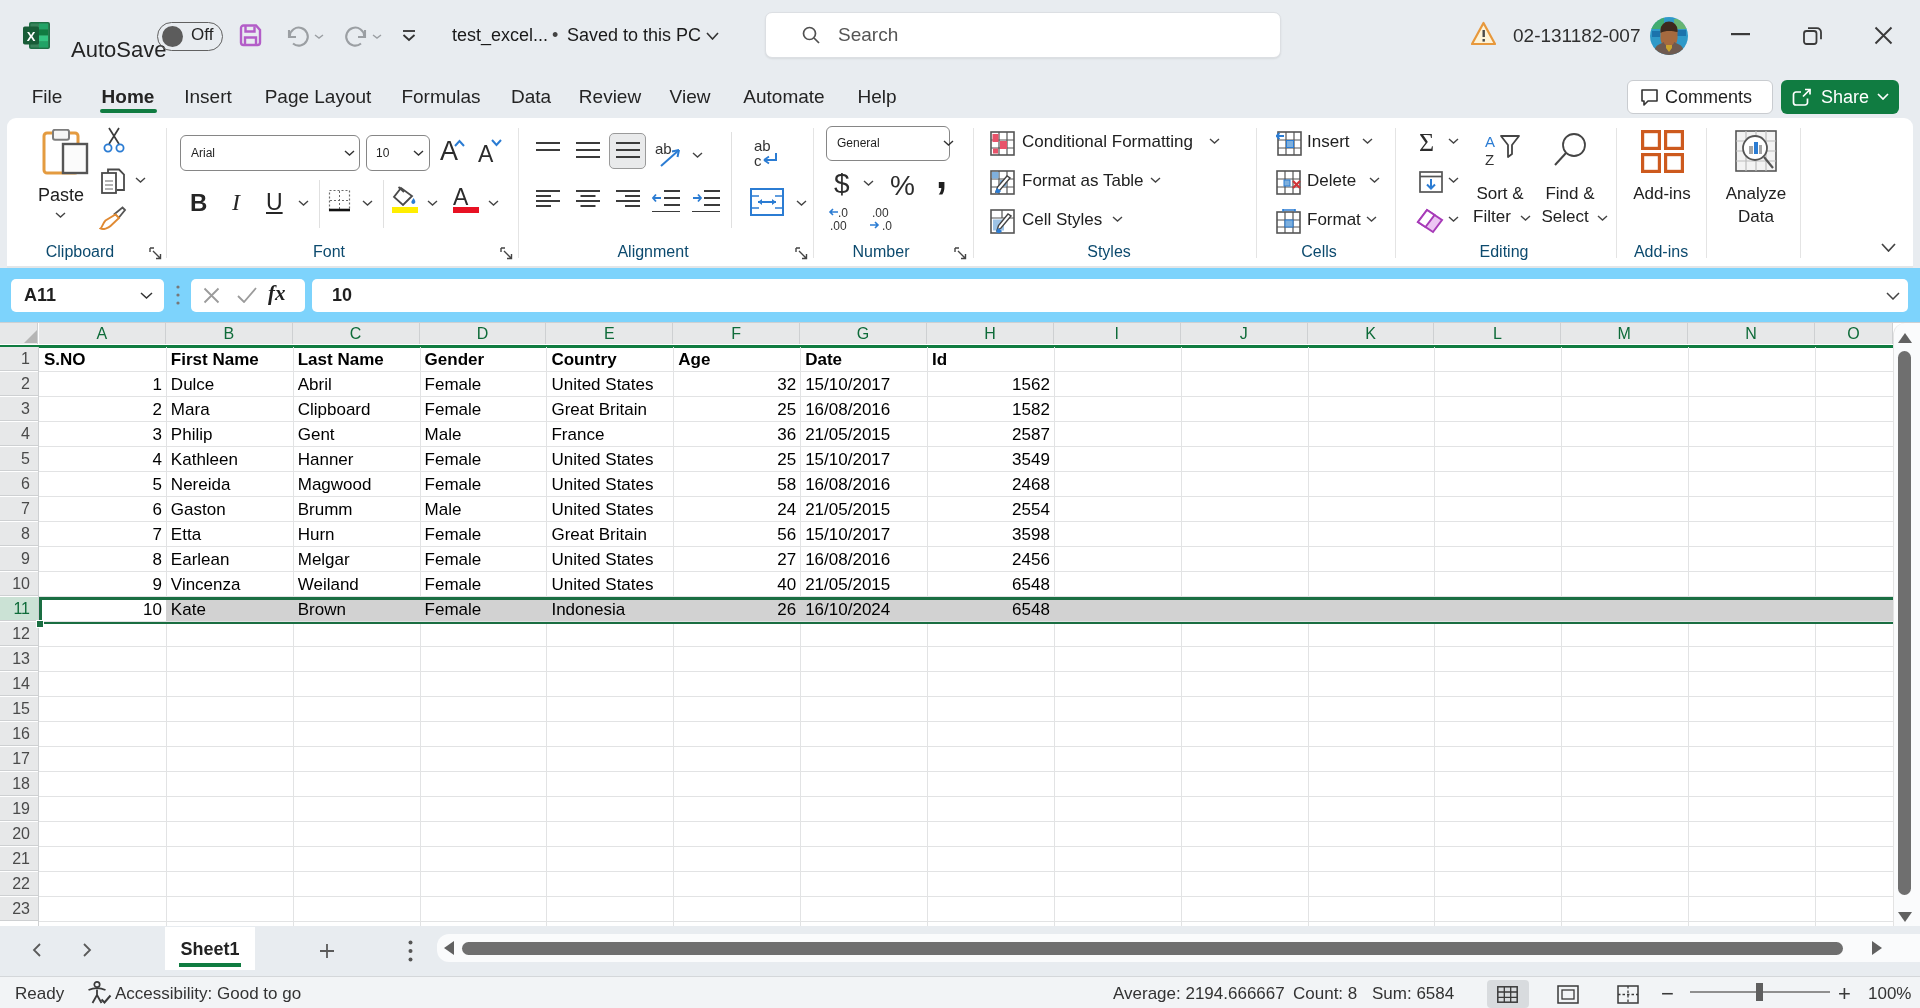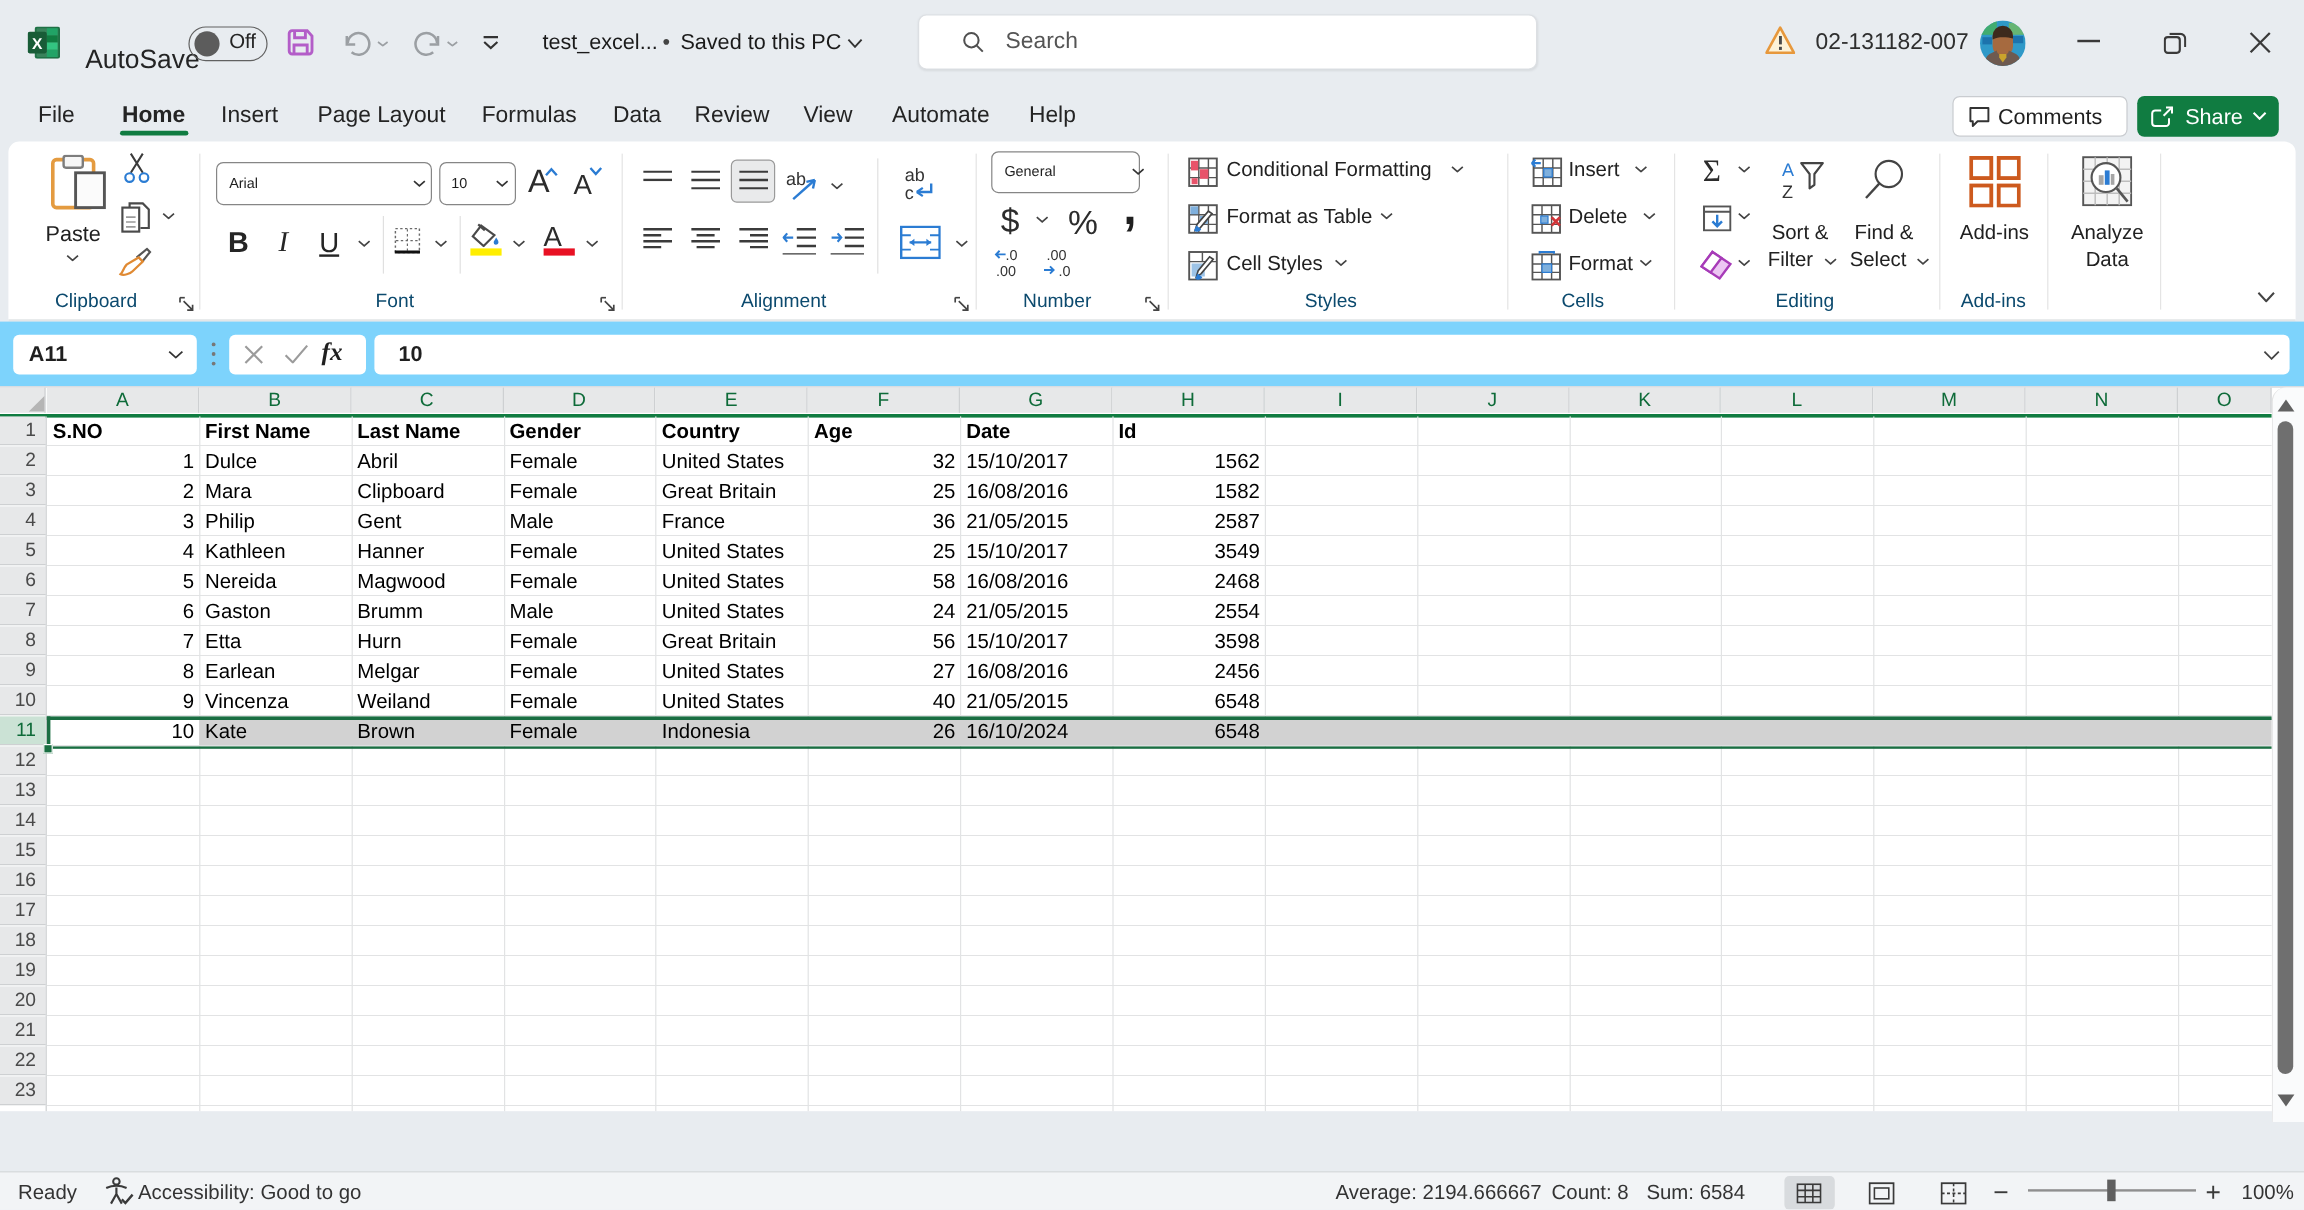--- a/index.html
+++ b/index.html
@@ -638,20 +638,43 @@
 <div class="ab cell" style="left:927.02px;top:275px;width:122.86px;text-align:right">6548</div>
 <div class="ab" style="left:39px;top:275px;width:1854px;height:2.5px;background:#1a6e42"></div>
 <div class="ab" style="left:39px;top:299.5px;width:1854px;height:2.5px;background:#1a6e42"></div>
 <div class="ab" style="left:39px;top:275px;width:2.5px;height:27px;background:#1a6e42"></div>
 <div class="ab" style="left:36px;top:298px;width:8px;height:8px;background:#1a6e42;border:1.5px solid #fff"></div>
 <div class="ab" style="left:1893px;top:1px;width:27px;height:612px;background:#fafbfc;border-radius:12px 0 0 0;border-left:1px solid #e3e3e3"></div>
 <div class="ab" style="left:1898px;top:11px;width:0;height:0;border-left:7px solid transparent;border-right:7px solid transparent;border-bottom:10px solid #616161"></div>
 <div class="ab" style="left:1898px;top:29px;width:13px;height:544px;background:#6f6f6f;border-radius:7px"></div>
 <div class="ab" style="left:1898px;top:590px;width:0;height:0;border-left:7px solid transparent;border-right:7px solid transparent;border-top:10px solid #616161"></div>
 </div>
+<div id="sheetbar" class="ab">
+<svg class="ab" style="left:31px;top:16px" width="12" height="16" viewBox="0 0 12 16">
+<path d="M9 2 L3 8 l6 6" fill="none" stroke="#5a5a5a" stroke-width="1.8"></path>
+      </svg>
+<svg class="ab" style="left:81px;top:16px" width="12" height="16" viewBox="0 0 12 16">
+<path d="M3 2 L9 8 l-6 6" fill="none" stroke="#5a5a5a" stroke-width="1.8"></path>
+      </svg>
+<div class="ab" style="left:165px;top:1px;width:90px;height:43px;background:#fff"></div>
+<div class="ab" style="left:165px;top:10px;width:90px;height:26px;line-height:26px;text-align:center;font-size:18px;font-weight:bold;color:#222">Sheet1</div>
+<div class="ab" style="left:179px;top:37px;width:62px;height:3.5px;background:#107C41"></div>
+<svg class="ab" style="left:319px;top:17px" width="16" height="16" viewBox="0 0 16 16">
+<path d="M8 1 v14 M1 8 h14" stroke="#5a5a5a" stroke-width="1.8"></path>
+      </svg>
+<svg class="ab" style="left:408px;top:14px" width="5" height="22" viewBox="0 0 5 22">
+        <circle cx="2.5" cy="2.5" r="2" fill="#555"></circle>
+        <circle cx="2.5" cy="11" r="2" fill="#555"></circle>
+        <circle cx="2.5" cy="19.5" r="2" fill="#555"></circle>
+      </svg>
+<div class="ab" style="left:437px;top:8px;width:1483px;height:28px;background:#fafbfc;border-radius:12px 0 0 12px"></div>
+<div class="ab" style="left:444px;top:15px;width:0;height:0;border-top:7px solid transparent;border-bottom:7px solid transparent;border-right:10px solid #616161"></div>
+<div class="ab" style="left:462px;top:16px;width:1381px;height:13px;background:#6f6f6f;border-radius:7px"></div>
+<div class="ab" style="left:1872px;top:15px;width:0;height:0;border-top:7px solid transparent;border-bottom:7px solid transparent;border-left:10px solid #616161"></div>
+</div>
 <div id="statusbar" class="ab">
 <div class="ab" style="left:15px;top:7px">Ready</div>
 <svg class="ab" style="left:86px;top:3px" width="26" height="25" viewBox="0 0 26 25">
 <circle cx="11" cy="4.5" r="2.7" fill="none" stroke="#3a3a3a" stroke-width="1.7"></circle>
 <path d="M2.5 10 c5.5 -2.4 11.5 -2.4 17 0" fill="none" stroke="#3a3a3a" stroke-width="1.8"></path>
 <path d="M11 9.5 v5.5 M11 15 l-4.5 8 M11 15 l4.5 8" fill="none" stroke="#3a3a3a" stroke-width="1.8"></path>
 <path d="M15.5 19.5 l3 3 6 -7" fill="none" stroke="#3a3a3a" stroke-width="2"></path>
       </svg>
 <div class="ab" style="left:115px;top:7px">Accessibility: Good to go</div>
 <div class="ab" style="left:1113px;top:7px">Average: 2194.666667</div>

